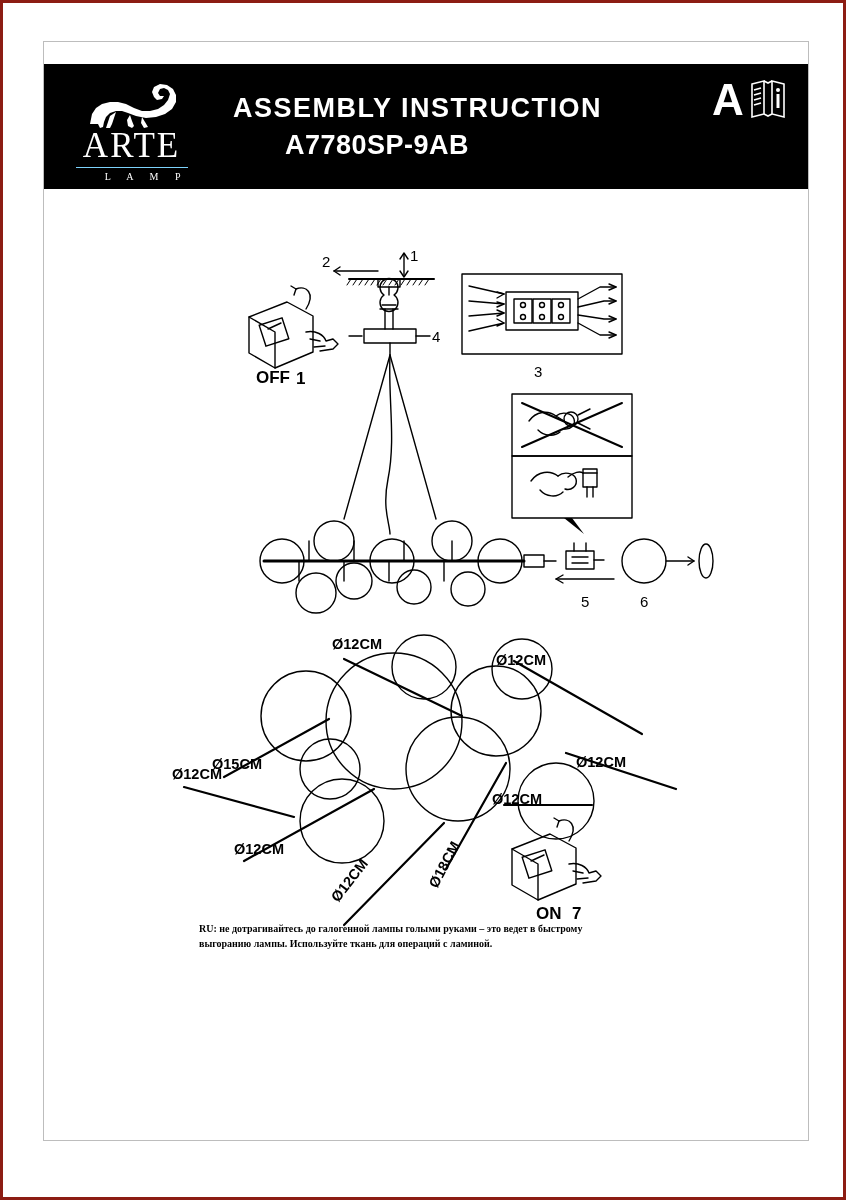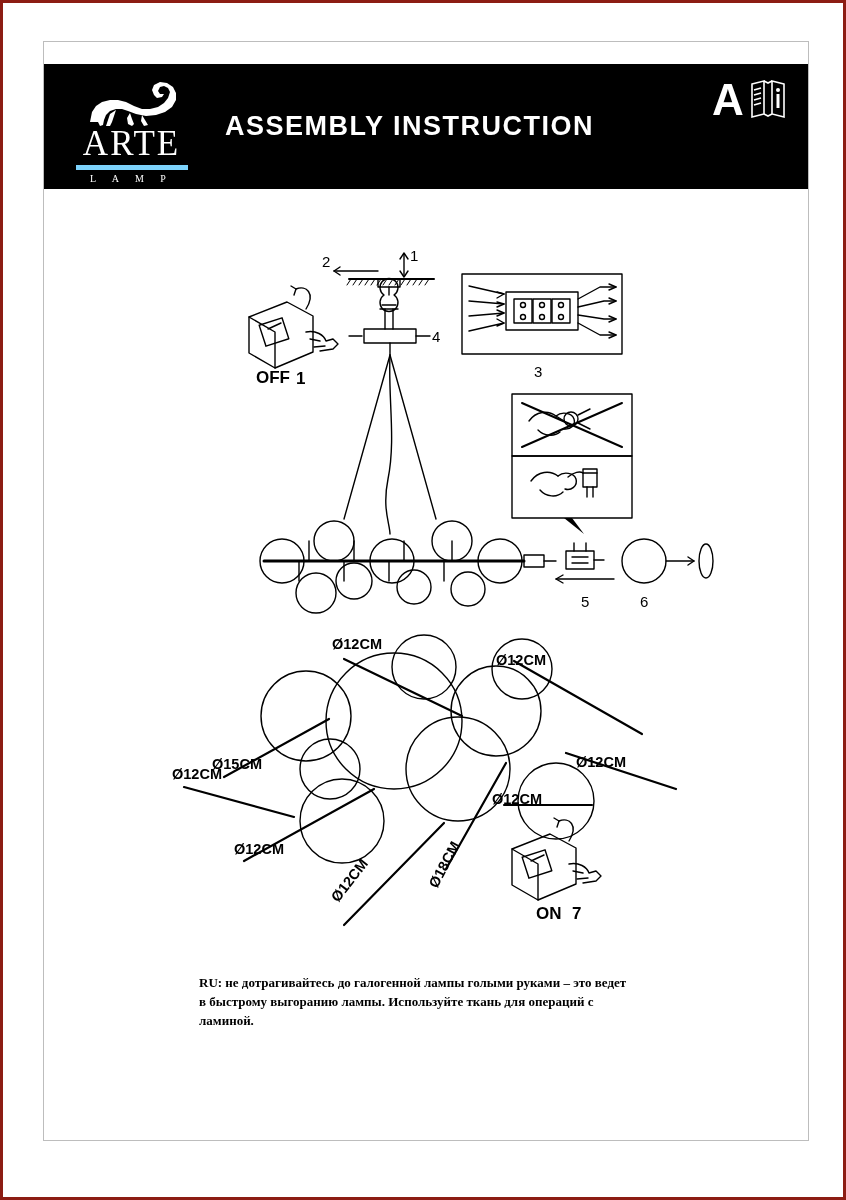--- a/index.html
+++ b/index.html
@@ -46,38 +46,39 @@
     font-family:"Liberation Serif", serif;
     font-size:35px;letter-spacing:2px;
     line-height:1;
     margin-top:-2px;
     font-weight:400;
   }
   .logo-sub{
     font-family:"Liberation Serif", serif;
     font-size:10px;letter-spacing:7px;
     margin-top:4px;
-    border-top:5px solid #7dd3fc;
+    border-top:1px solid #7dd3fc;
     padding-top:3px;
-    width:112px;text-align:center;
+    width:112px;text-align:right;
   }
   .title-box{
     flex:1;
     display:flex;flex-direction:column;
     justify-content:center;
     color:#fff;
     padding-left:6px;
   }
   .title-row{
     display:flex;align-items:baseline;
   }
   .t-en{
     font-size:27px;font-weight:bold;
     letter-spacing:1.5px;
     line-height:1.35;
+    margin-left:8px;
   }
   .t-ru{
     font-size:27px;font-weight:bold;
     letter-spacing:1.5px;
     line-height:1.35;
   }
   .t-code{
     font-size:27px;font-weight:bold;
     letter-spacing:0.5px;
     margin-left:60px;
@@ -97,24 +98,24 @@
   }
   
   .canvas{
     position:absolute;
     left:0;top:147px;
     width:100%;
     height:820px;
   }
   .note{
     position:absolute;
-    left:155px;top:932px;
+    left:155px;top:880px;
     width:430px;
     font-family:"Liberation Serif", serif;
-    font-size:13px;
+    font-size:10px;
     font-weight:bold;
     color:#000;
     line-height:1.45;
   }
   .note p{margin:0 0 14px 0;}
   svg{display:block;}
   text{font-family:"Liberation Sans", sans-serif;}
 </style>
 </head>
 <body>
@@ -136,20 +137,21 @@
         </svg>
         <div class="logo-word">ARTE</div>
         <div class="logo-sub">L A M P</div>
       </div>
 
       <div class="title-box">
         <div class="title-row">
           <div class="t-en">ASSEMBLY  INSTRUCTION</div>
         </div>
         <div class="title-row">
+          <div class="t-code">A7780SP-9AB</div>
         </div>
       </div>
 
       <div class="letter-box">
         <div class="big-letter">A</div>
         <svg width="36" height="42" viewBox="0 0 36 42">
           <g stroke="#ffffff" stroke-width="1.6" fill="none">
             <path d="M2 6 L14 3 L14 36 L2 39 Z"></path>
             <path d="M34 6 L22 3 L22 36 L34 39 Z"></path>
             <path d="M14 3 L18 5 L22 3"></path>

